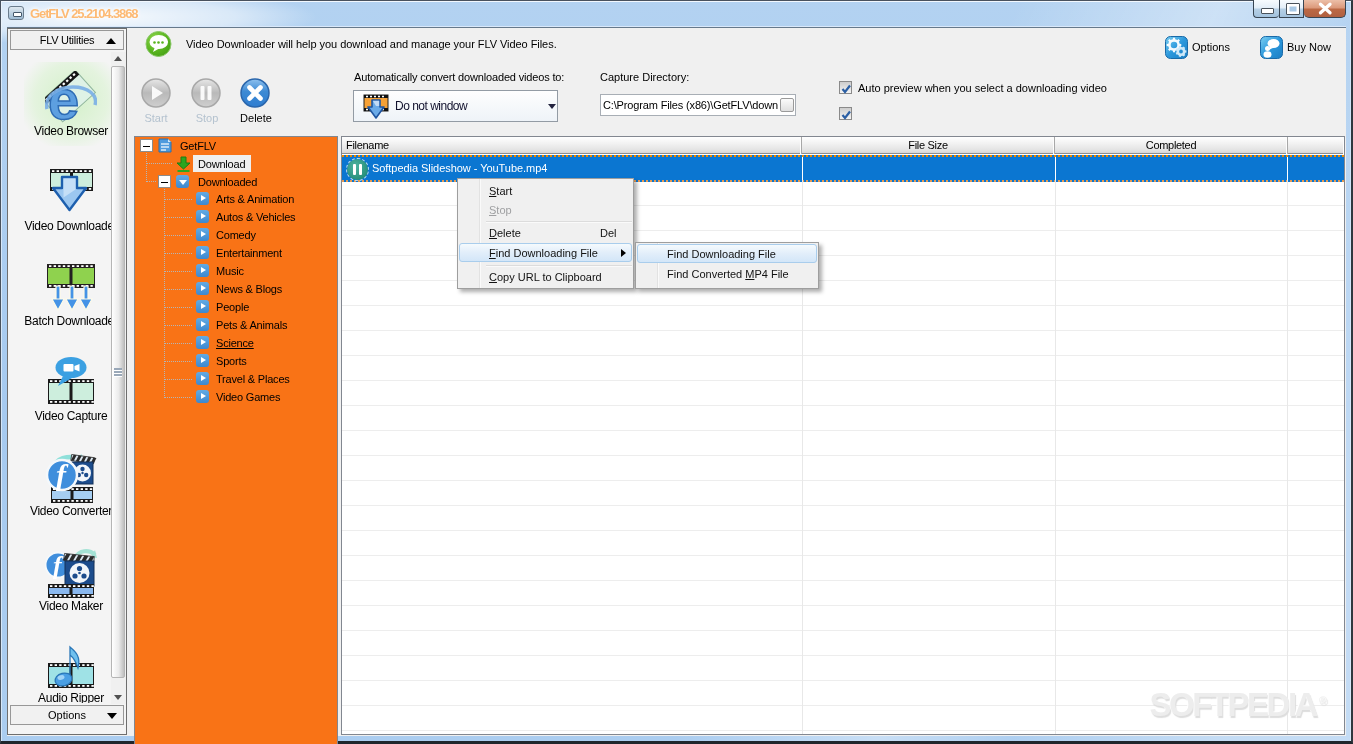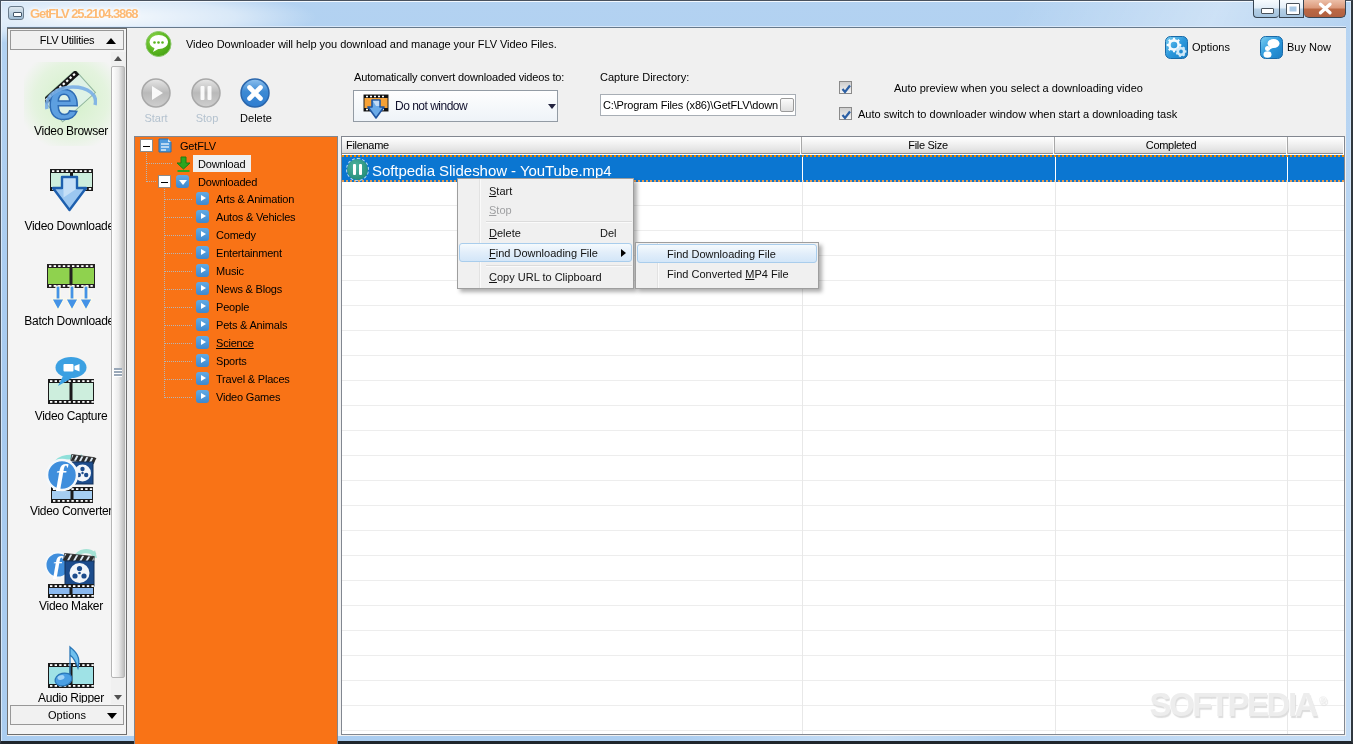--- a/index.html
+++ b/index.html
@@ -77,21 +77,21 @@
 #dirlbl { left:593px; top:42px; }
 #dirbox { left:593px; top:66px; width:196px; height:22px; background:#fff; border:1px solid #a8aeb5; }
 #dirtext { left:596px; top:70px; font-size:11px; line-height:14px; letter-spacing:-0.15px; width:180px; overflow:hidden; }
 #dirbtn { left:773px; top:70px; width:14px; height:14px; background:linear-gradient(#fbfbfb,#dfdfdf);
   border:1px solid #9a9a9a; border-radius:2px; }
 
 .cb { position:absolute; width:13px; height:13px; background:linear-gradient(#cdcdcd,#f4f4f4);
   border:1px solid #8a8a8a; }
 #cb1 { left:832px; top:53px; }
 #cb2 { left:832px; top:79px; }
-#cbt1 { left:851px; top:53px;margin-left:36px; }
+#cbt1 { left:851px; top:53px; }
 #cbt2 { left:851px; top:79px; }
 
 #tree { left:127px; top:108px; width:204px; height:650px; background:#f97316; border:1px solid #828790; }
 .trow { position:absolute; font-size:11px; letter-spacing:-0.2px; color:#000; }
 .ebox { position:absolute; width:13px; height:13px; background:#fff; border:1px solid #8c8c8c; }
 .ebox:after { content:""; position:absolute; left:2px; top:6px; width:7px; height:1px; background:#000; }
 .bluesq { position:absolute; width:13px; height:13px; border-radius:3px;
   background:linear-gradient(#63aae3,#3d88cf); }
 .bluesq:after { content:""; position:absolute; }
 .bluesq.right:after { left:4.5px; top:3px; border-top:3.5px solid transparent; border-bottom:3.5px solid transparent; border-left:5.5px solid #fff; }
@@ -106,21 +106,21 @@
   box-shadow:inset -1px 0 0 #fdfdfd; font-size:11px; letter-spacing:-0.3px; color:#000; line-height:17px; }
 #selrow { position:absolute; left:0px; top:18px; width:1002px; height:27px; background:#0b76d1;
   border-top:2px dotted #f08b00; border-bottom:2px dotted #e89b50; }
 #selrow .vt { position:absolute; top:0; width:1px; height:23px; background:#fff; }
 .gridh { position:absolute; left:0; width:1002px; height:1px; background:#ededed; }
 .gridv { position:absolute; top:43px; width:1px; height:554px; background:#e8e8e8; }
 #rowico { position:absolute; left:5px; top:2px; width:21px; height:21px; border-radius:50%;
   background:radial-gradient(circle at 40% 35%, #4fb3a0, #27917c 70%); outline:1px dashed #bcd8ef; }
 #rowico:before { content:""; position:absolute; left:6px; top:5px; width:3px; height:11px; background:#fff; border-radius:1px; }
 #rowico:after { content:""; position:absolute; left:12px; top:5px; width:3px; height:11px; background:#fff; border-radius:1px; }
-#rowtext { position:absolute; left:30px; top:5px; font-size:15px; letter-spacing:-0.05px; color:#fff; }
+#rowtext { position:absolute; left:30px; top:5px; font-size:11px; letter-spacing:-0.05px; color:#fff; }
 #wm { position:absolute; right:17px; top:549px; font-size:33px; font-weight:bold; color:#ededed;
   letter-spacing:-2.5px; text-shadow:-1px -1px 1px #ffffff, 1px 2px 1px #dddddd; }
 #wm sup { font-size:11px; vertical-align:12px; color:#f0f0f0; letter-spacing:0; margin-left:3px; }
 
 .menu { position:absolute; background:#f0f0f0; border:1px solid #9e9e9e;
   box-shadow:3px 3px 4px rgba(0,0,0,0.32); }
 .menu .gut { position:absolute; left:0; top:0; bottom:0; width:22px;
   background:#f0f0f0; border-right:1px solid #e2e2e2; box-shadow:1px 0 0 #fafafa; }
 .mi { position:absolute; left:1px; font-size:11px; color:#121212; }
 .mi.gray { color:#9fa0a2; }
@@ -501,21 +501,20 @@
   <div class="txt" id="dirtext">C:\Program Files (x86)\GetFLV\down</div>
   <div class="abs" id="dirbtn"></div>
 
   <div class="abs cb" id="cb1"><svg width="13" height="13">
         <path d="M2.5 6 L5 9 L10 2.5" fill="none" stroke="#2b5fa4" stroke-width="2.2"></path>
       </svg></div>
   <div class="abs cb" id="cb2"><svg width="13" height="13">
         <path d="M2.5 6 L5 9 L10 2.5" fill="none" stroke="#2b5fa4" stroke-width="2.2"></path>
       </svg></div>
   <div class="txt" id="cbt1">Auto preview when you select a downloading video</div>
-  <div class="txt" id="cbt2">Auto switch to downloader window when start a downloading task</div>
 
   <div class="abs" id="tree">
 <div class="dotv" style="left:11px; top:16px; height:29px;"></div>
 <div class="doth" style="left:12px; top:26px; width:26px;"></div>
 <div class="doth" style="left:12px; top:44px; width:10px;"></div>
 <div class="dotv" style="left:29px; top:52px; height:209px;"></div>
 <div class="doth" style="left:30px; top:62px; width:27px;"></div>
 <div class="doth" style="left:30px; top:80px; width:27px;"></div>
 <div class="doth" style="left:30px; top:98px; width:27px;"></div>
 <div class="doth" style="left:30px; top:116px; width:27px;"></div>

